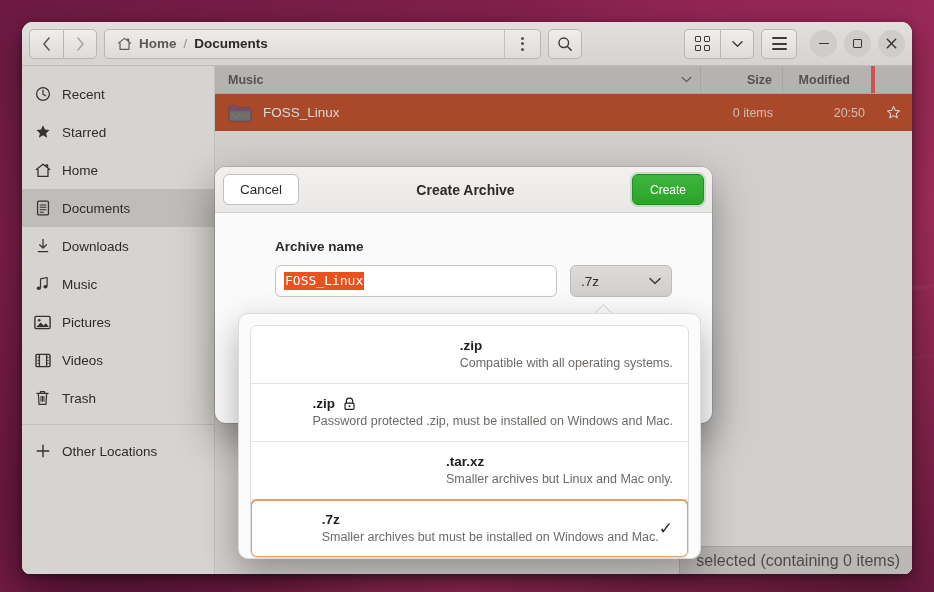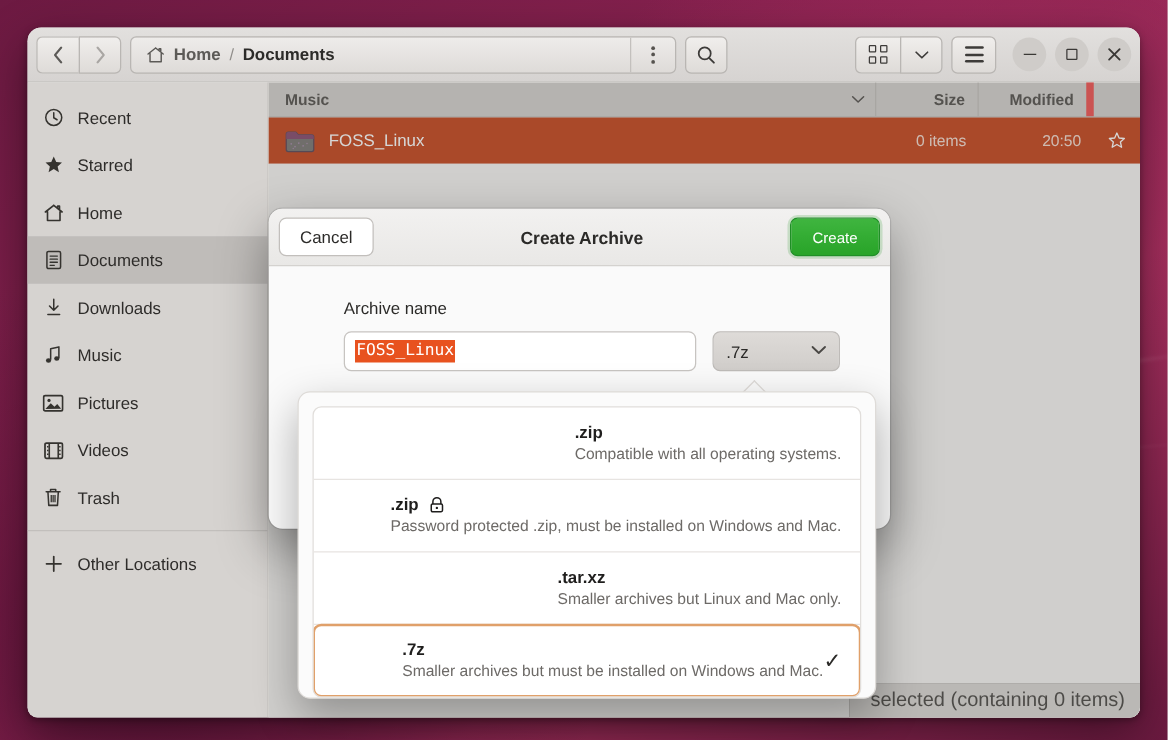--- a/index.html
+++ b/index.html
@@ -121,21 +121,21 @@
   .listhdr {
     height: 28px; flex:0 0 28px;
     background: #d0cdca;
     border-bottom: 1px solid #bdbab7;
     display:flex; align-items:center;
     font-size: 12.5px; color: #46433f; font-weight: 700;
   }
   .col-name { flex: 1 1 auto; padding-left: 13px; display:flex; align-items:center; justify-content:space-between; padding-right:8px; border-right:1px solid #bdbab7; height:100%; }
   .col-name span:first-child { line-height: 28px; }
   .col-size { width: 82px; flex:0 0 82px; text-align:right; padding-right: 10px; border-right:1px solid #bdbab7; line-height:28px; height:100%; }
-  .col-mod  { width: 92px; flex:0 0 92px; text-align:right; padding-right: 10px; border-right:6px solid #ef4444; line-height:28px; height:100%; }
+  .col-mod  { width: 92px; flex:0 0 92px; text-align:right; padding-right: 21px; border-right:4px solid #ef4444; line-height:28px; height:100%; }
   .col-star { width: 37px; flex:0 0 37px; }
 
   .filerow {
     height: 37px; display:flex; align-items:center;
     background: #c0360a;
     color: #ffffff; font-size: 13.5px;
   }
   .fr-name { flex:1 1 auto; display:flex; align-items:center; gap:11px; padding-left: 13px; min-width:0; }
   .fr-size { width: 82px; flex:0 0 82px; text-align:right; padding-right:10px; font-size:12.5px; color:#f3d9cd; }
   .fr-mod  { width: 92px; flex:0 0 92px; text-align:right; padding-right:10px; font-size:12.5px; color:#f3d9cd; }
@@ -184,21 +184,21 @@
   }
   .btn-create {
     height: 31px; padding: 0 17px;
     background: linear-gradient(180deg,#3fb53f,#28a428);
     border: 1px solid #1f8f26; border-radius: 6px;
     color: #fff; font-size: 12px;
     display:flex; align-items:center;
     box-shadow: 0 0 0 2px rgba(60,160,60,.22);
   }
   .dlg-body { padding: 26px 40px 0 60px; }
-  .field-label { font-size: 13.5px; font-weight: 400; color: #2b2a28; margin-bottom: 11px; }
+  .field-label { font-size: 13.5px; font-weight: 700; color: #2b2a28; margin-bottom: 11px; }
   .field-row { display:flex; align-items:center; gap: 13px; }
   .name-input {
     flex: 1 1 auto; height: 32px;
     background:#fff; border:1px solid #c7c4c1; border-radius:6px;
     display:flex; align-items:center; padding: 0 8px;
     font-family: "DejaVu Sans Mono", monospace; font-size: 13px;
   }
   .sel-text { background:#e8521f; color:#fff; padding: 1px 1px 2px 1px; }
   .fmt-btn {
     width: 102px; height: 32px;

